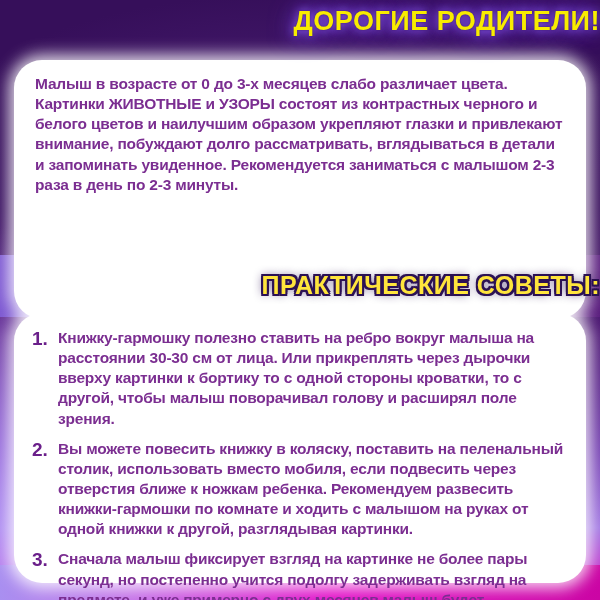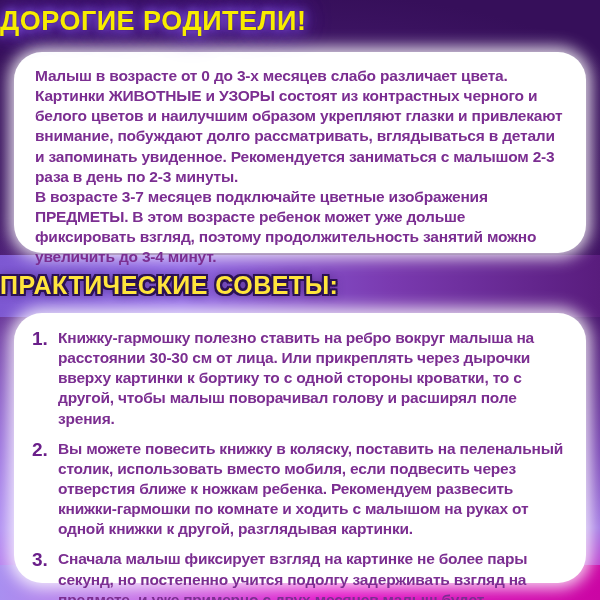--- a/index.html
+++ b/index.html
@@ -26,53 +26,53 @@
     position: absolute; left: 0; right: 0; top: 255px; height: 62px;
     background: linear-gradient(90deg, #7d58d2 0%, #9168e6 30%, #7a3ab0 65%, #591c7d 100%);
   }
   .band-bottom {
     position: absolute; left: 0; right: 0; top: 565px; height: 35px;
     background: linear-gradient(90deg, #a98ff0 0%, #c573e8 22%, #e211c8 55%, #cb05a4 100%);
   }
   
   .main-title {
     position: absolute; left: 0; right: 0; top: 6px; margin: 0;
-    text-align: left;
+    text-align: right;
     font-size: 27px; font-weight: 900; letter-spacing: 0.5px;
     color: #f8ec00;
     text-shadow:
       0 0 2px #3c1a6e,
       0 0 9px #8a5cf0,
       0 0 18px #7a48e0,
       0 0 26px #6a38d0;
     z-index: 5;
   }
   .section-title {
     position: absolute; left: 0; right: 0; top: 271px; margin: 0;
-    text-align: left;
+    text-align: right;
     font-size: 25px; font-weight: 900; letter-spacing: 0.5px;
     color: #ffe53c;
     text-shadow:
       -2px -2px 0 #2c1254, 2px -2px 0 #2c1254,
       -2px  2px 0 #2c1254, 2px  2px 0 #2c1254,
       -2px  0   0 #2c1254, 2px  0   0 #2c1254,
        0   -2px 0 #2c1254, 0    2px 0 #2c1254,
        0 0 10px rgba(44,18,84,0.9);
     z-index: 5;
   }
   
   .card {
     position: absolute; left: 14px; right: 14px;
     background: #ffffff;
     border-radius: 28px;
     box-shadow: 0 0 16px 5px rgba(255,255,255,0.85);
     box-sizing: border-box;
     z-index: 3;
   }
-  .card-intro { top: 52px; height: 201px; padding: 14px 20px 4px 21px; }
+  .card-intro { top: 60px; height: 259px; padding: 14px 20px 4px 21px; }
   .card-tips  { top: 313px; height: 270px; padding: 15px 18px 12px 18px; }
   .card p {
     margin: 0;
     color: #7b2e91;
     font-size: 15.5px; font-weight: bold;
     line-height: 1.3;
     letter-spacing: -0.2px;
   }
   .card-intro p + p { }
   
@@ -94,21 +94,20 @@
 
   <div class="band-top"></div>
   <div class="band-mid"></div>
   <div class="band-bottom"></div>
 
   <h1 class="main-title">ДОРОГИЕ РОДИТЕЛИ!</h1>
 
   <section class="card card-intro">
     <p>Малыш в возрасте от 0 до 3-х месяцев слабо различает цвета.</p>
     <p>Картинки ЖИВОТНЫЕ и УЗОРЫ состоят из контрастных черного и белого цветов и наилучшим образом укрепляют глазки и привлекают внимание, побуждают долго рассматривать, вглядываться в детали и запоминать увиденное. Рекомендуется заниматься с малышом 2-3 раза в день по 2-3 минуты.</p>
-    <p>В возрасте 3-7 месяцев подключайте цветные изображения ПРЕДМЕТЫ. В этом возрасте ребенок может уже дольше фиксировать взгляд, поэтому продолжительность занятий можно увеличить до 3-4 минут.</p>
   </section>
 
   <h2 class="section-title">ПРАКТИЧЕСКИЕ СОВЕТЫ:</h2>
 
   <section class="card card-tips">
     <div class="tip">
       <span class="tip-num">1.</span>
       <p class="tip-text">Книжку-гармошку полезно ставить на ребро вокруг малыша на расстоянии 30-30 см от лица. Или прикреплять через дырочки вверху картинки к бортику то с одной стороны кроватки, то с другой, чтобы малыш поворачивал голову и расширял поле зрения.</p>
     </div>
     <div class="tip">

